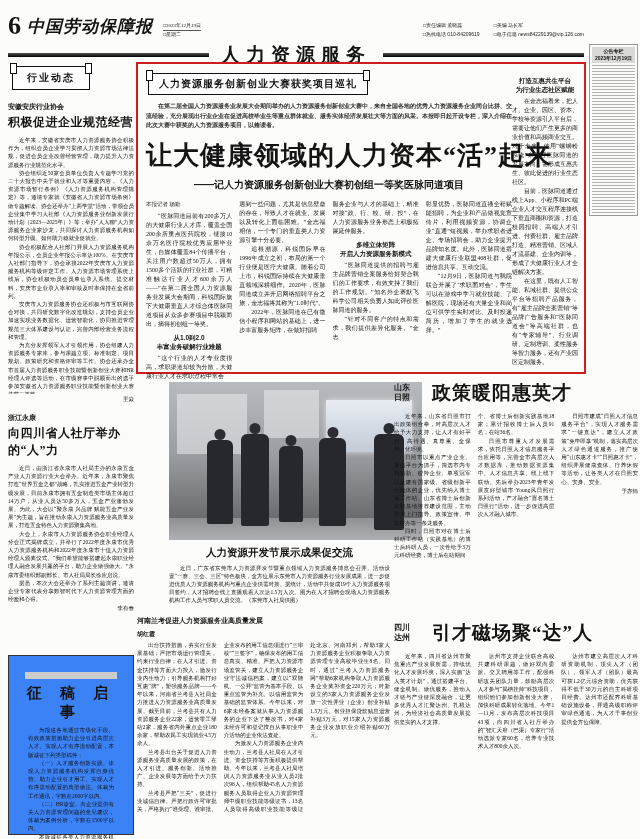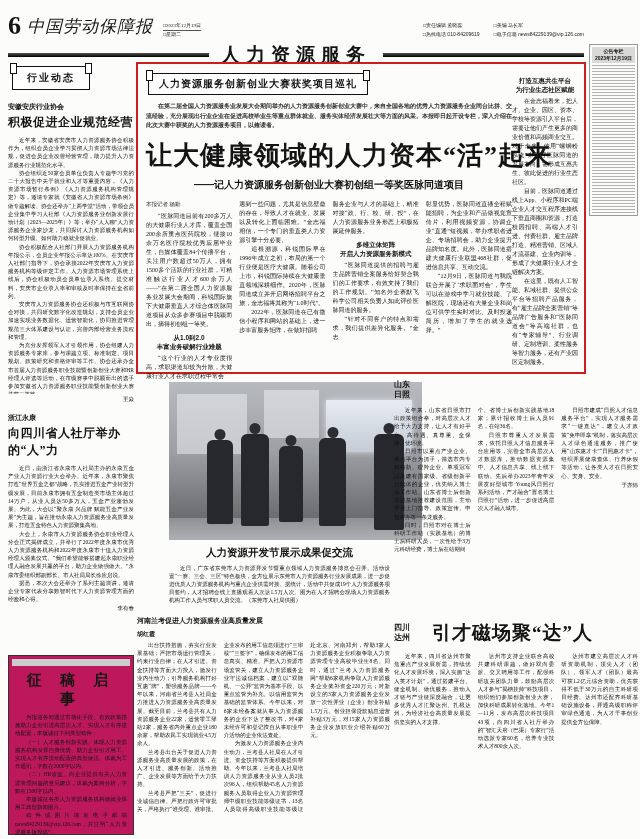--- a/index.html
+++ b/index.html
@@ -3,21 +3,21 @@
 <meta charset="utf-8">
 <style>
   * { margin:0; padding:0; box-sizing:border-box; }
   body { background:#e8e8e4; font-family:"Liberation Serif","DejaVu Serif",serif; }
   .page { position:relative; width:640px; height:839px; background:#fcfcfa; color:#141414; overflow:hidden; margin:0 auto; }
 
   
   .hdr { position:absolute; left:8px; top:14px; width:576px; height:46px; }
   .hdr-top { display:flex; align-items:flex-end; }
   .pageno { font-size:26px; font-weight:bold; line-height:24px; }
-  .masthead { font-size:17px; font-weight:normal; font-style:italic; letter-spacing:1px; margin-left:6px; }
+  .masthead { font-size:17px; font-weight:bold; font-style:italic; letter-spacing:1px; margin-left:6px; }
   .dateblk { font-size:5px; line-height:7px; margin-left:10px; color:#222; }
   .dateblk .d1 { border-bottom:0.5px solid #555; padding-bottom:1px; }
   .hdr-info { margin-left:auto; display:grid; grid-template-columns:auto auto; gap:2px 14px; font-size:5px; line-height:7px; color:#222; font-family:"Liberation Sans",sans-serif; }
   .hdr-rule { display:flex; align-items:center; margin-top:4px; }
   .hdr-rule .bar { flex:1; height:4px; background:linear-gradient(#555,#000); }
   .section-title { font-size:19px; font-weight:bold; letter-spacing:6px; padding:0 12px; white-space:nowrap; font-family:Liberation Mono, monospace; }
 
   
   .t { font-size:6px; line-height:9px; text-align:justify; text-indent:2em; }
   .t5 { font-size:5.5px; line-height:8.2px; text-align:justify; text-indent:2em; }
@@ -33,21 +33,21 @@
   .rail { position:absolute; left:8px; top:64px; width:126px; height:772px; }
   .rail .banner { font-size:10px; padding:4px 14px; letter-spacing:2px; margin:2px 0 12px 4px; }
   .kicker { font-size:7px; font-weight:bold; font-family:"Liberation Sans",sans-serif; margin-bottom:2px; }
   .rail-headline { font-size:12px; font-weight:bold; letter-spacing:0.5px; margin-bottom:5px; }
   .rail-body { overflow:hidden; }
   .rail-a1 .rail-body { max-height:258px; }
   .rail-a2 .rail-body { max-height:148px; }
   .rail-a2 { margin-top:10px; }
 
   
-  .submitbox { position:absolute; left:8px; top:655px; width:126px; height:180px; border:1px solid #333; background:#be185d; padding:3px; }
+  .submitbox { position:absolute; left:8px; top:655px; width:126px; height:180px; border:1px solid #333; background:#3b82f6; padding:16px; }
   .submit-band { background:#ccc; height:7px; }
   .submit-title { text-align:center; font-size:15px; font-weight:bold; letter-spacing:7px; margin:5px 0 4px; font-family:"Liberation Sans",sans-serif; }
   .submitbox .t5 { padding:0 3px; }
 
   
   .feature { position:absolute; left:136px; top:62px; width:450px; height:312px; border:2px solid #cf1d1d; background:#fcfcfa; padding:5px 6px; }
   .feat-main { position:absolute; left:8px; top:6px; width:366px; bottom:6px; }
   .feat-col5 { position:absolute; right:6px; top:6px; width:66px; bottom:6px; overflow:hidden; }
   .feature .banner { font-size:10px; padding:3px 10px; letter-spacing:1px; margin:3px 0 7px 2px; }
   .feat-intro { font-size:6px; line-height:9.5px; text-align:justify; text-indent:2em; font-weight:bold; color:#333; height:30px; overflow:hidden; }
@@ -225,20 +225,21 @@
     <div class="cap-title">人力资源开发节展示成果促交流</div>
     <p class="caption">近日，广东省东莞市人力资源开发节暨重点领域人力资源服务博览会召开。活动设置“一赛、三会、三区”特色板块，全方位展示东莞市人力资源服务行业发展成果，进一步促进优质人力资源服务机构与重点企业供需对接。据统计，活动中共促成19个人力资源服务项目签约，人才招聘会线上直播观看人次达1.5万人次。图为在人才招聘会现场人力资源服务机构工作人员与求职人员交流。（东莞市人社局供图）</p>
   </div>
 
   <div class="story rizhao">
     <div class="story-head-row">
       <div class="kicker-box">
         <div>山东</div>
         <div>日照</div>
       </div>
+      <div class="big-headline">政策暖阳惠英才</div>
     </div>
     <div class="cols3">
       <div class="col">
         <p class="t5">近年来，山东省日照市打出政策组合拳，对高层次人才给予大力支持，让人才有好平台、高待遇、真尊重、全保障、优环境。</p>
         <p class="t5">日照市以重点产业企业、重点平台为抓手，筛选市内专精特新、瞪羚企业、单项冠军以及建有国家级、省级创新平台载体的企业，优先纳入博士后工作站、山东省博士后创新实践基地推荐建设范围，主动开展上门指导、政策宣传、申报帮办等一条龙服务。</p>
         <p class="t5">同时，日照市对在博士后科研工作站（实践基地）的博士后科研人员，一次性给予3万元科研经费，博士后在站期间</p>
       </div>
       <div class="col">
         <p class="t5" style="text-indent:0">个、省博士后创新实践基地18家；累计招收博士后人员91名，在站36名。</p>
         <p class="t5">日照市尊重人才发展需求，依托日照人才信息服务平台应用等，完善全市高层次人才数据库，推动数据资源集中、人才信息共享、线上线下联动。先后举办2023年青年发展友好型城市·Young风日照行系列活动，产才融合“百名博士日照行”活动，进一步促进高层次人才融入城市。</p>

